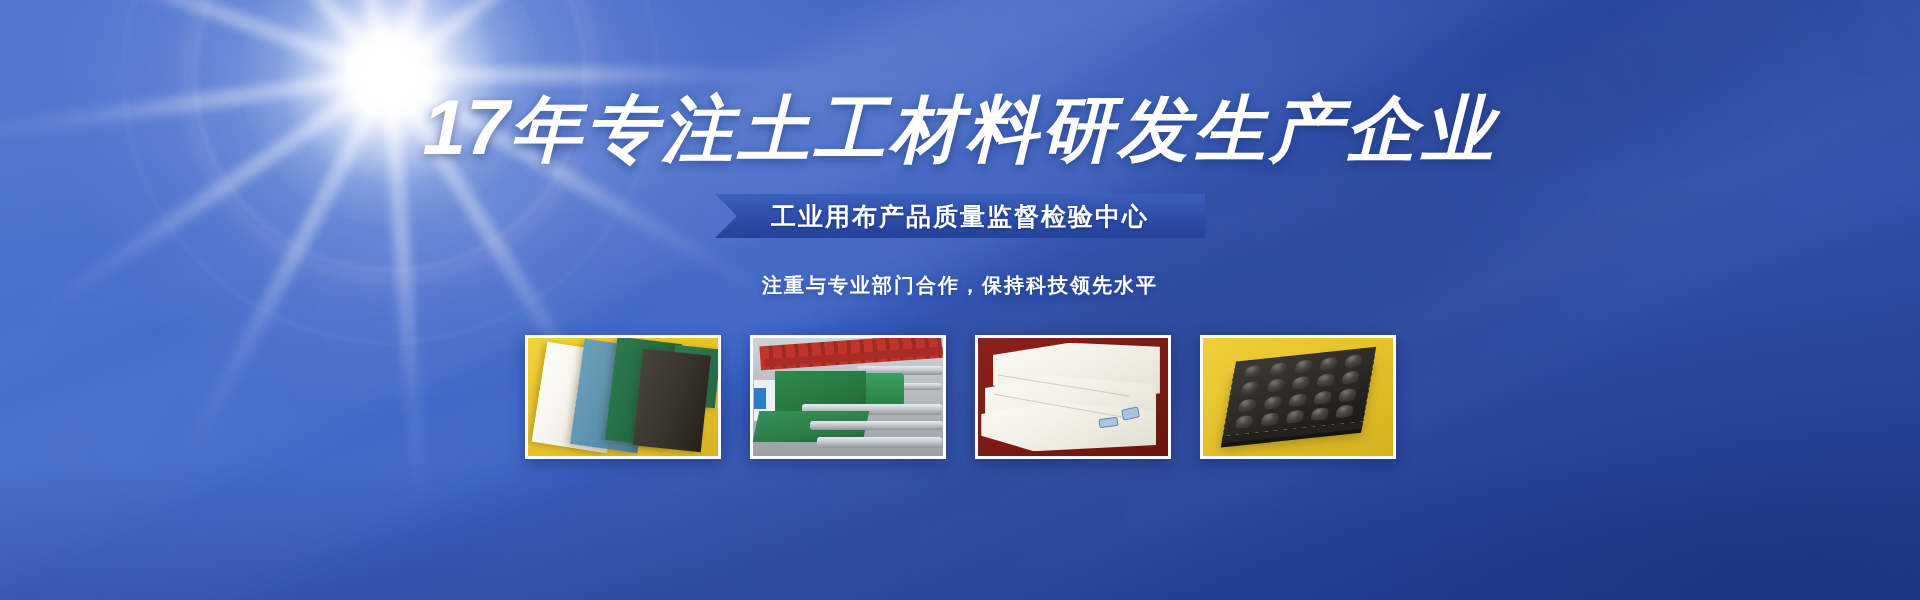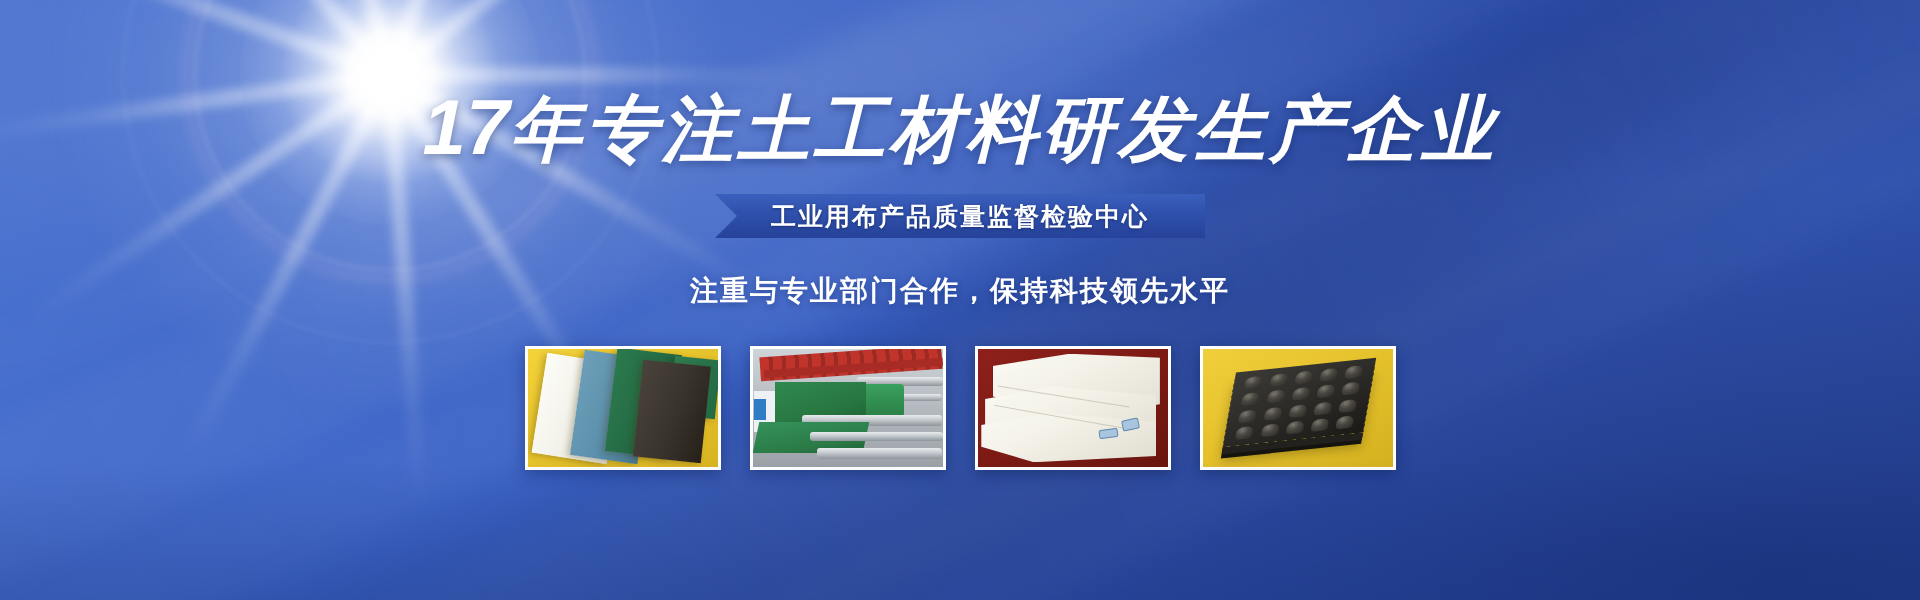--- a/index.html
+++ b/index.html
@@ -95,21 +95,21 @@
     content:"";position:absolute;right:0;top:0;width:24px;height:100%;
     background:linear-gradient(180deg,#3a60bd 0%,#2f50ab 45%,#26429a 100%);
     clip-path:polygon(0 0,100% 0,78% 50%,100% 100%,0 100%);
   }
   .ribbon-text{
     position:relative;z-index:2;color:#ffffff;font-size:25px;font-weight:bold;
     letter-spacing:2px;white-space:nowrap;text-shadow:0 1px 3px rgba(8,22,70,.5);
   }
 
   .tagline{
-    margin-top:34px;color:#ffffff;font-size:28px;font-weight:bold;letter-spacing:2px;
+    margin-top:34px;color:#ffffff;font-size:20px;font-weight:bold;letter-spacing:2px;
     white-space:nowrap;text-shadow:0 2px 7px rgba(12,30,92,.40);
   }
 
   
   .thumbs{margin-top:36px;display:flex;gap:29px;}
   .thumb{
     width:196px;height:124px;border:3px solid #ffffff;position:relative;overflow:hidden;
     box-shadow:0 4px 14px rgba(8,22,70,.38);background:#dfe6f2;
   }
   .thumb .scene{position:absolute;inset:0;}

